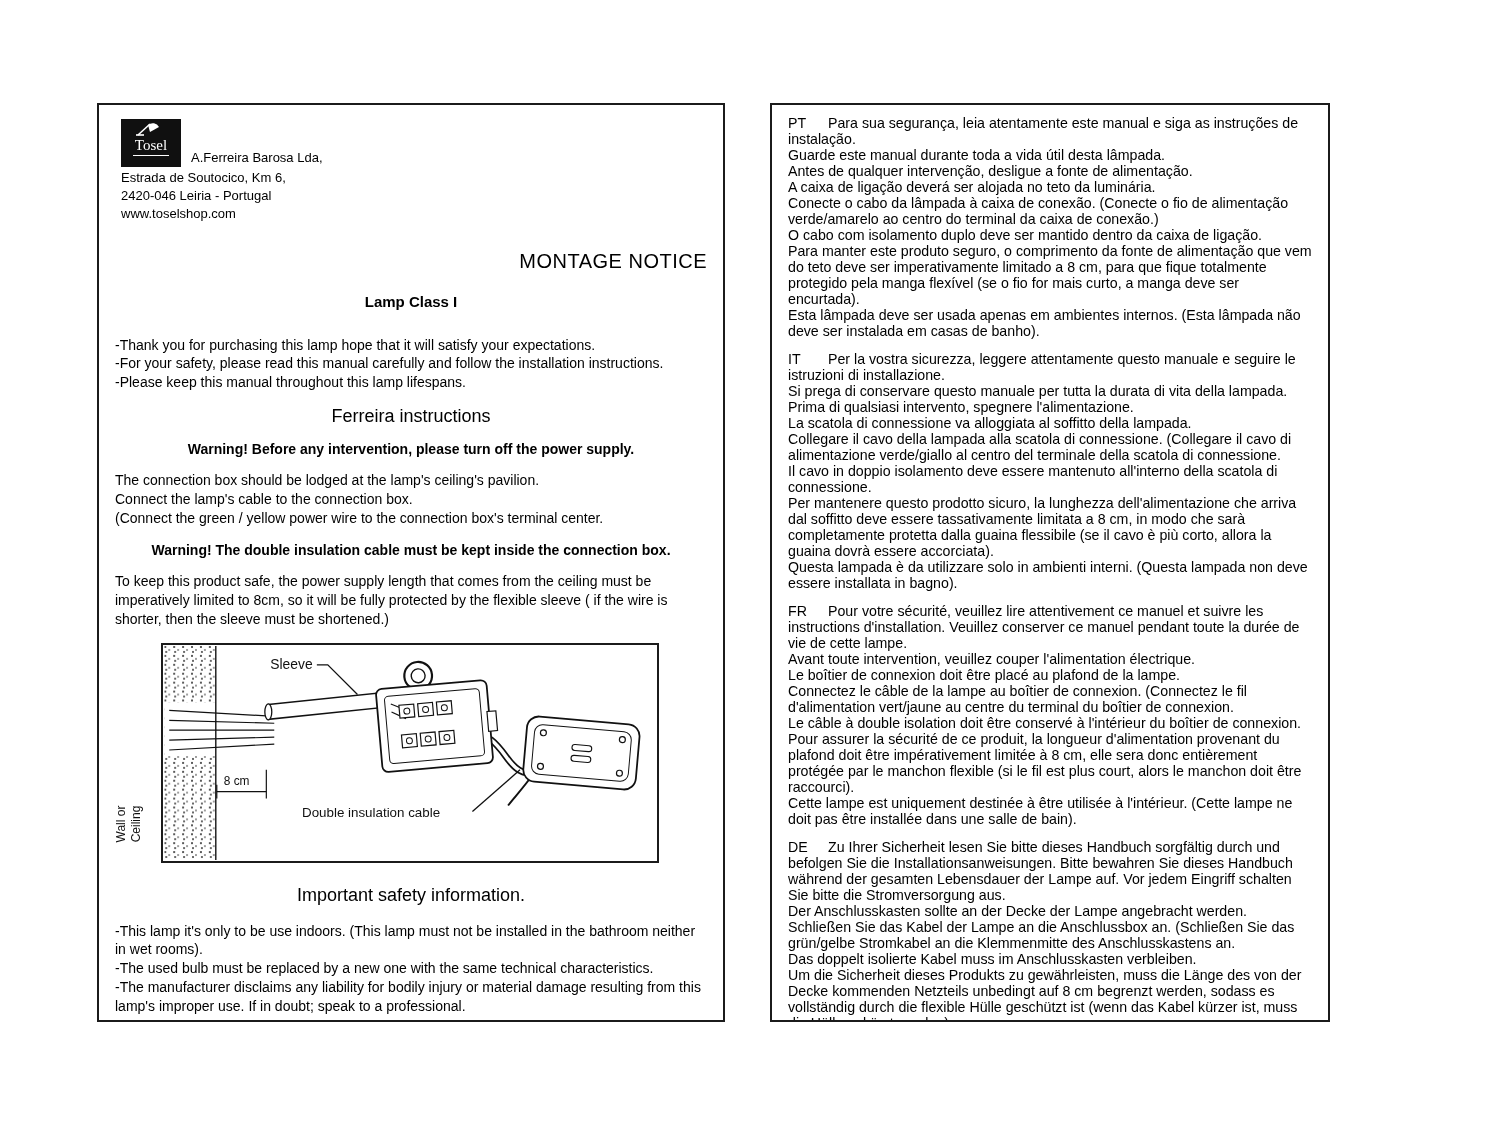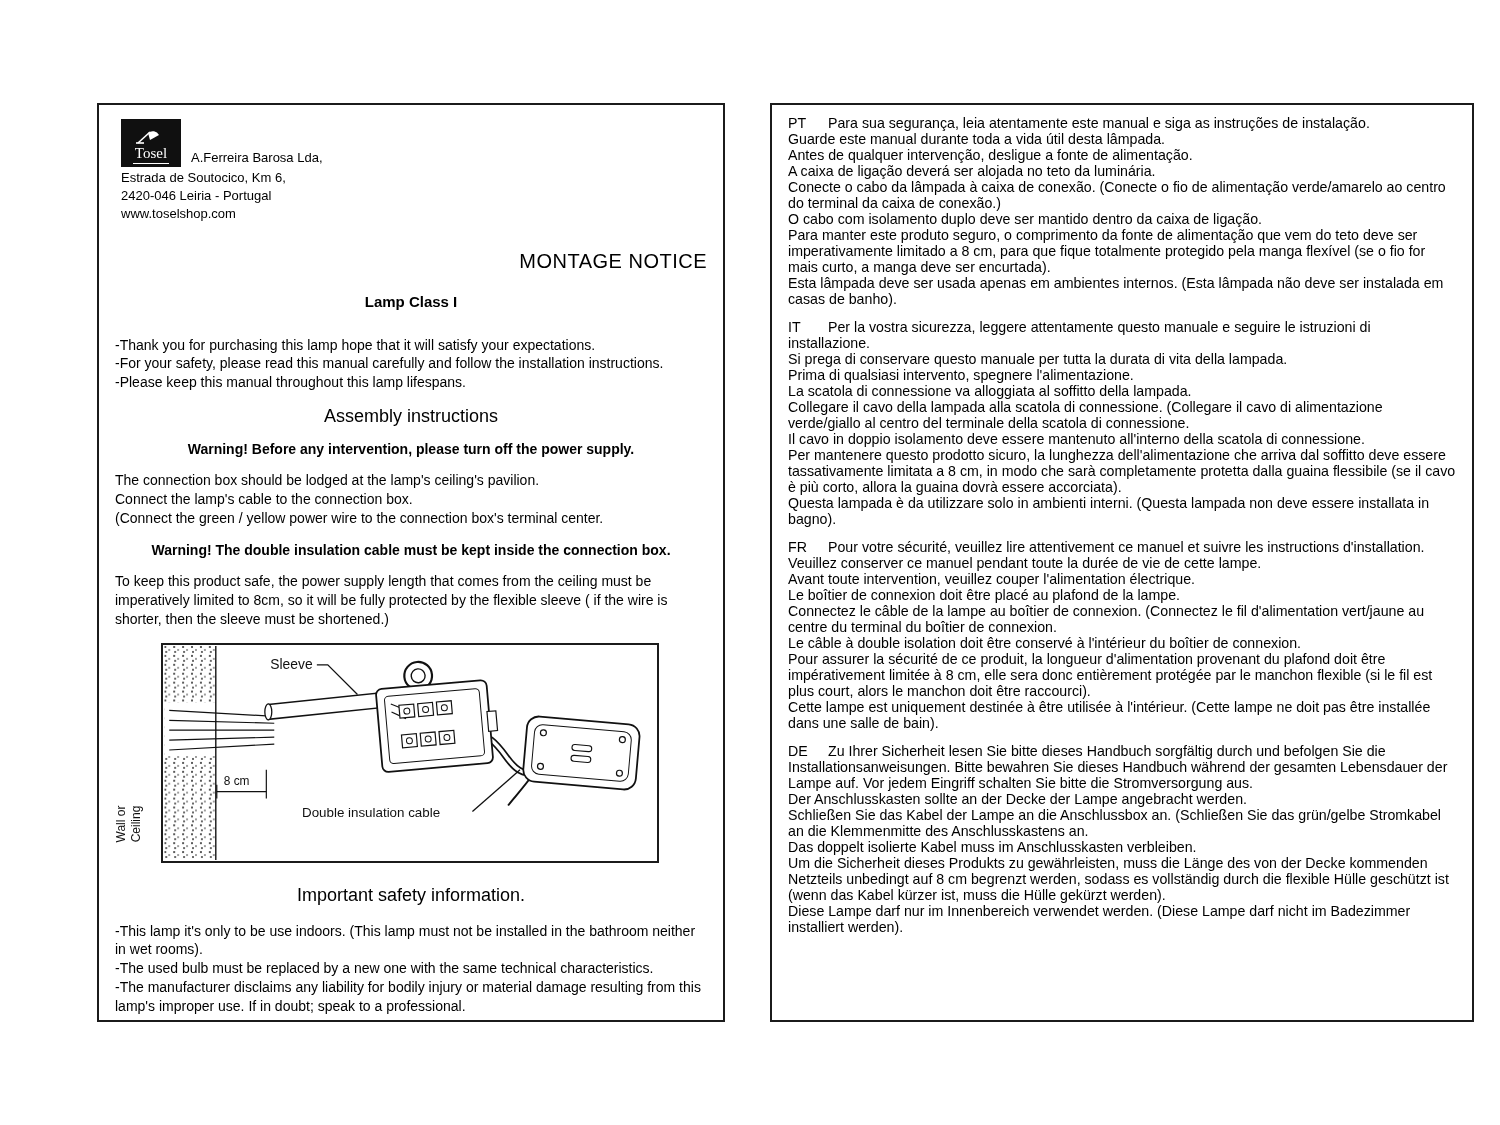--- a/index.html
+++ b/index.html
@@ -6,28 +6,28 @@
   html, body { background: #ffffff; }
   body {
     width: 1500px; height: 1125px; position: relative;
     font-family: "Liberation Sans", sans-serif; color: #000;
   }
   .panel {
     position: absolute; top: 103px; background: #fff;
     border: 2px solid #1b1b1b;
   }
   .panel-left  { left: 97px;  width: 628px; height: 919px; padding: 10px 16px; }
-  .panel-right { left: 770px; width: 704px; height: 919px; padding: 10px 16px; overflow: hidden; }
+  .panel-right { left: 770px; width: 560px; height: 919px; padding: 10px 16px; overflow: hidden; }
 
   
   .logo-row { display: flex; align-items: flex-end; gap: 10px; margin: 4px 0 2px 6px; }
   .logo-box {
     width: 60px; height: 48px; background: #101010; color: #fff;
     display: flex; flex-direction: column; align-items: center; justify-content: flex-end;
-    padding-bottom: 3px;
+    padding-bottom: 11px;
   }
   .logo-text {
     font-family: "Liberation Serif", serif; font-size: 15px; line-height: 1;
     border-bottom: 1px solid #fff; padding: 1px 2px 2px;
   }
   .addr { font-size: 13px; line-height: 1.4; }
   .addr-block { margin-left: 6px; }
   .doc-title { text-align: right; font-size: 20px; letter-spacing: .5px; margin-top: 26px; font-weight: 400; }
   .doc-subtitle { text-align: center; font-size: 15px; font-weight: 700; margin-top: 20px; }
   .body-text { font-size: 14px; line-height: 1.35; }
@@ -78,21 +78,21 @@
 
   <div class="doc-title">MONTAGE NOTICE</div>
   <div class="doc-subtitle">Lamp Class I</div>
 
   <div class="body-text intro">
     <div>-Thank you for purchasing this lamp hope that it will satisfy your expectations.</div>
     <div>-For your safety, please read this manual carefully and follow the installation instructions.</div>
     <div>-Please keep this manual throughout this lamp lifespans.</div>
   </div>
 
-  <div class="section-heading">Assembly instructions</div>
+  <div class="section-heading">Ferreira instructions</div>
 
   <div class="warning">Warning! Before any intervention, please turn off the power supply.</div>
 
   <div class="body-text steps">
     <div>The connection box should be lodged at the lamp's ceiling's pavilion.</div>
     <div>Connect the lamp's cable to the connection box.</div>
     <div>(Connect the green / yellow power wire to the connection box's terminal center.</div>
   </div>
 
   <div class="warning">Warning! The double insulation cable must be kept inside the connection box.</div>

